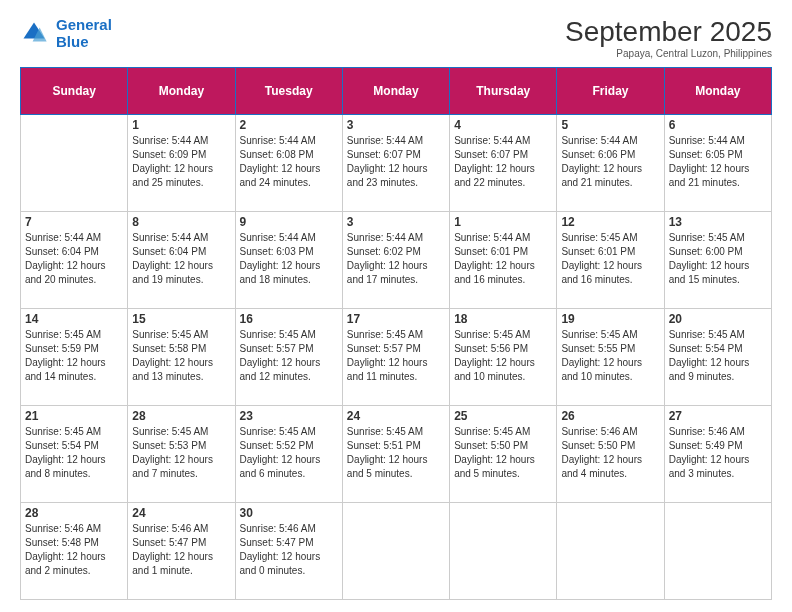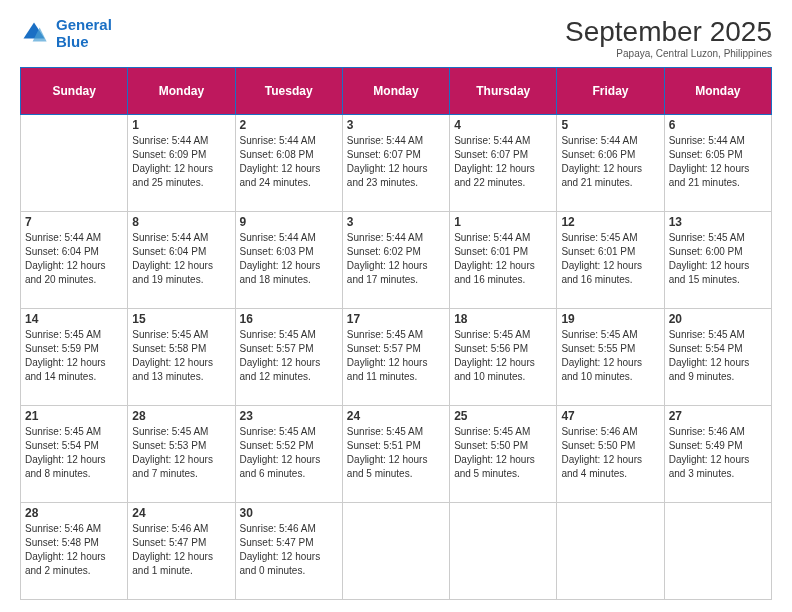--- a/index.html
+++ b/index.html
@@ -227,21 +227,21 @@
           </td>
           <td>
             <span class="day-num">24</span>
             <div class="day-info">Sunrise: 5:45 AM<br>Sunset: 5:51 PM<br>Daylight: 12 hours and 5 minutes.</div>
           </td>
           <td>
             <span class="day-num">25</span>
             <div class="day-info">Sunrise: 5:45 AM<br>Sunset: 5:50 PM<br>Daylight: 12 hours and 5 minutes.</div>
           </td>
           <td>
-            <span class="day-num">47</span>
+            <span class="day-num">26</span>
             <div class="day-info">Sunrise: 5:46 AM<br>Sunset: 5:50 PM<br>Daylight: 12 hours and 4 minutes.</div>
           </td>
           <td>
             <span class="day-num">27</span>
             <div class="day-info">Sunrise: 5:46 AM<br>Sunset: 5:49 PM<br>Daylight: 12 hours and 3 minutes.</div>
           </td>
         </tr>
         <tr class="week-row">
           <td>
             <span class="day-num">28</span>

